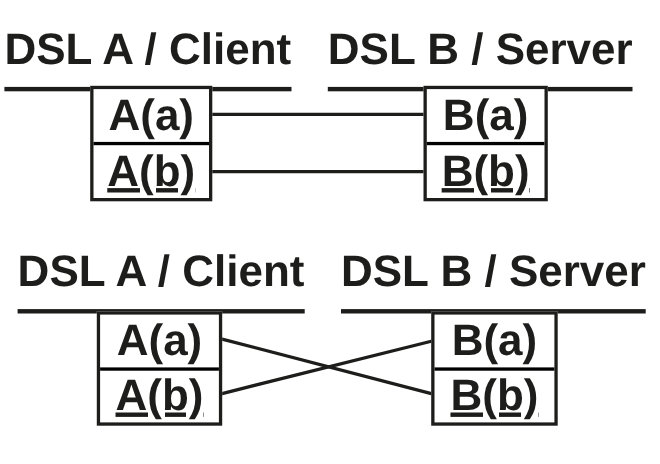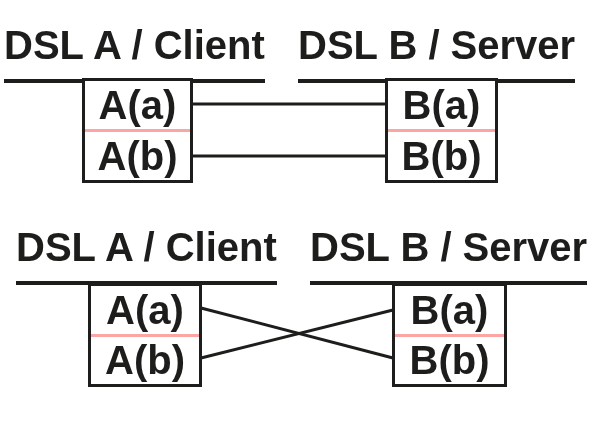--- a/index.html
+++ b/index.html
@@ -45,21 +45,22 @@
   }
   .port-cell {
     flex: 1 1 0;
     display: flex;
     align-items: center;
     justify-content: center;
     font-size: 40px;
     line-height: 1;
   }
   .port-cell + .port-cell {
-    border-top: 3px solid #fca5a5;
+    border-top: 3px solid #000000;
+    text-decoration: underline;
   }
   
   .t1-left-title  { left: 4px;   top: 25px; }
   .t1-right-title { left: 298px; top: 25px; }
   .t1-left-box    { left: 82px;  top: 78px;  width: 111px; height: 105px; }
   .t1-right-box   { left: 385px; top: 78px;  width: 113px; height: 105px; }
   
   .t2-left-title  { left: 16px;  top: 227px; }
   .t2-right-title { left: 310px; top: 227px; }
   .t2-left-box    { left: 88px;  top: 283px; width: 114px; height: 104px; }

